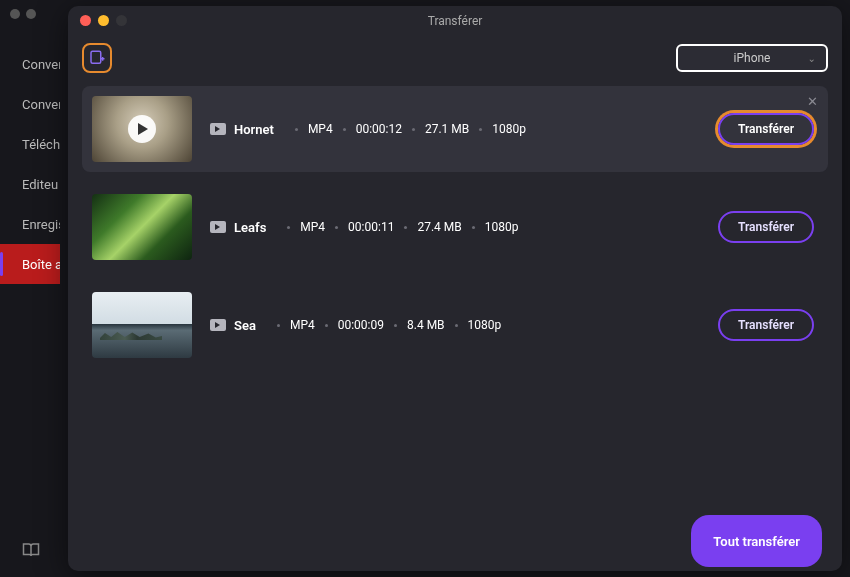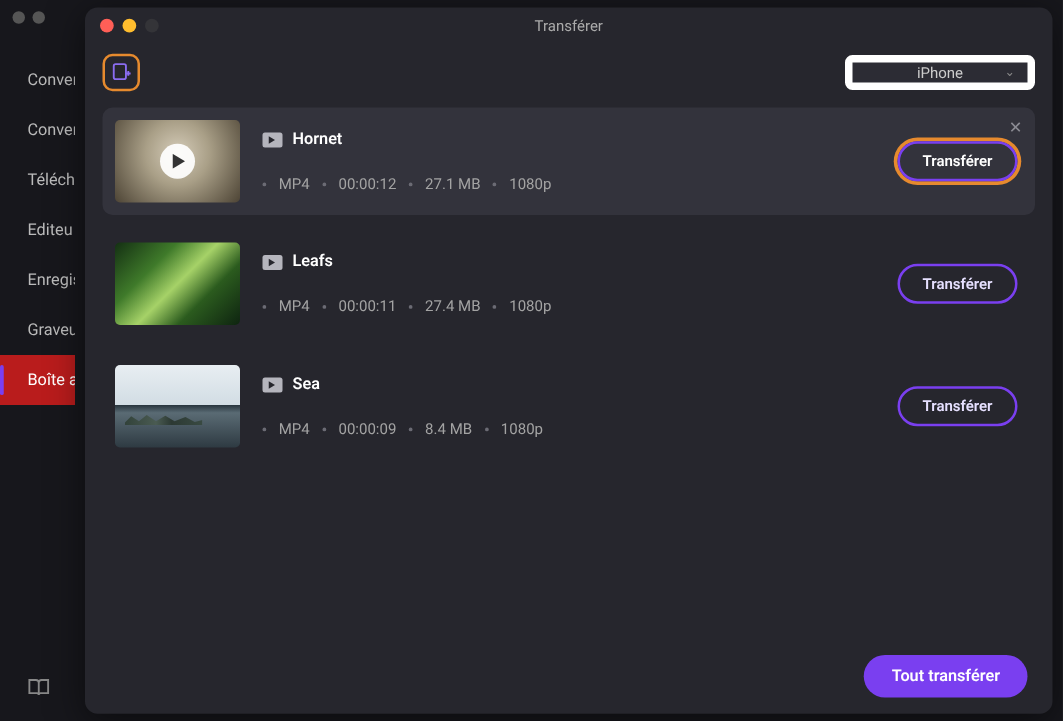--- a/index.html
+++ b/index.html
@@ -49,21 +49,21 @@
   .modal-toolbar {
     height: 44px; display: flex; align-items: center; padding: 0 14px;
   }
   .add-btn {
     width: 30px; height: 30px; border: 2px solid #e68a2e; border-radius: 8px;
     display: flex; align-items: center; justify-content: center; cursor: pointer;
     color: #8a6cf0;
   }
   .spacer { flex: 1; }
   .device-select {
-    width: 152px; height: 28px; border: 6px solid #ffffff; border-radius: 6px;
+    width: 152px; height: 28px; border: 2px solid #ffffff; border-radius: 6px;
     background: #2c2c34; display: flex; align-items: center; justify-content: center;
     color: #ccc; font-size: 12px; position: relative; cursor: pointer;
   }
   .device-select .chev { position: absolute; right: 10px; color: #888; font-size: 10px; }
 
   .items {
     flex: 1; padding: 6px 14px 0 14px; overflow-y: auto;
   }
   .item-row {
     border-radius: 8px; padding: 10px 14px 10px 10px;
@@ -87,50 +87,50 @@
   .thumb.sea {
     background: linear-gradient(to bottom, #e8eef2 0%, #d2dde4 48%, #2a3740 49%, #5a6b74 58%, #2e3a42 100%);
     position: relative;
   }
   .thumb.sea::after {
     content:""; position:absolute; left:8px; right:30px; top:38px; height:10px;
     background: linear-gradient(90deg, #32423a 0%, #4a5b52 40%, #2c3933 60%, #394a42 100%);
     clip-path: polygon(0% 80%, 8% 30%, 18% 70%, 28% 20%, 40% 70%, 52% 25%, 64% 70%, 78% 35%, 90% 75%, 100% 60%, 100% 100%, 0% 100%);
   }
 
-  .meta { flex: 1; display: flex; flex-direction: column; gap: 21px; }
+  .meta { flex: 1; display: flex; flex-direction: row; gap: 21px; }
   .title-line { display: flex; align-items: center; gap: 8px; color: #fff; font-size: 13px; font-weight: 600; }
   .video-icon {
     width: 16px; height: 12px; background: #b5b5bd; border-radius: 2px; position: relative; display: inline-block;
   }
   .video-icon::after {
     content:""; position:absolute; left:5px; top:3px; border-left:5px solid #26262d; border-top:3px solid transparent; border-bottom:3px solid transparent;
   }
-  .stats { display: flex; align-items: center; gap: 10px; color: #a3a3a3; font-size: 12px; }
+  .stats { display: flex; align-items: center; gap: 10px; color: #ffffff; font-size: 12px; }
   .stats .dot { width: 3px; height: 3px; border-radius: 50%; background: #6b6b74; }
 
   .row-actions { display: flex; align-items: center; gap: 10px; }
   .transfer-btn {
     height: 32px; padding: 0 18px; border-radius: 18px; border: 2px solid #7a3ff0;
     background: transparent; color: #e6e0ff; font-size: 12px; font-weight: 600; cursor: pointer;
     display: flex; align-items: center;
   }
   .transfer-btn.highlight {
     box-shadow: 0 0 0 3px #e68a2e;
     color: #fff;
   }
   .close-x {
     position: absolute; top: 8px; right: 10px; color: #8b8b93; font-size: 13px; cursor: pointer;
   }
 
   .modal-footer {
     height: 60px; display: flex; align-items: center; justify-content: flex-end; padding: 0 20px;
   }
   .transfer-all {
-    height: 34px; padding: 0 22px; border-radius: 18px; border: none;
+    height: 52px; padding: 0 22px; border-radius: 18px; border: none;
     background: #7a3ff0; color: #fff; font-size: 13px; font-weight: 600; cursor: pointer;
   }
 
   .chat-icon {
     position: absolute; top: 8px; right: 14px; color: #777;
   }
 </style>
 </head>
 <body>
 
@@ -154,23 +154,20 @@
       </div>
     <div class="sidebar-item">
         <span>Téléch</span>
       </div>
     <div class="sidebar-item">
         <span>Editeu</span>
       </div>
     <div class="sidebar-item">
         <span>Enregis</span>
       </div>
-    <div class="sidebar-item">
-        <span>Graveu</span>
-      </div>
     <div class="sidebar-item active">
         <span>Boîte a</span>
       </div>
 
     <span class="sidebar-footer-icon">
       <svg width="18" height="18" viewBox="0 0 24 24" fill="none" stroke="currentColor" stroke-width="2">
           <path d="M2 4h7a3 3 0 013 3v13a2 2 0 00-2-2H2zM22 4h-7a3 3 0 00-3 3v13a2 2 0 012-2h8z"></path>
         </svg>
     </span>
   </div>

